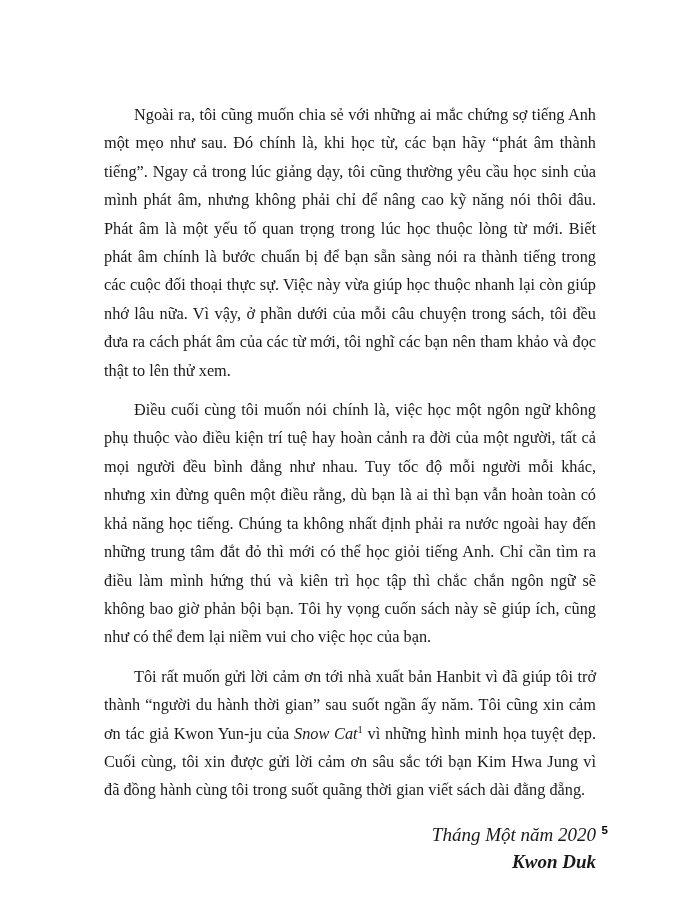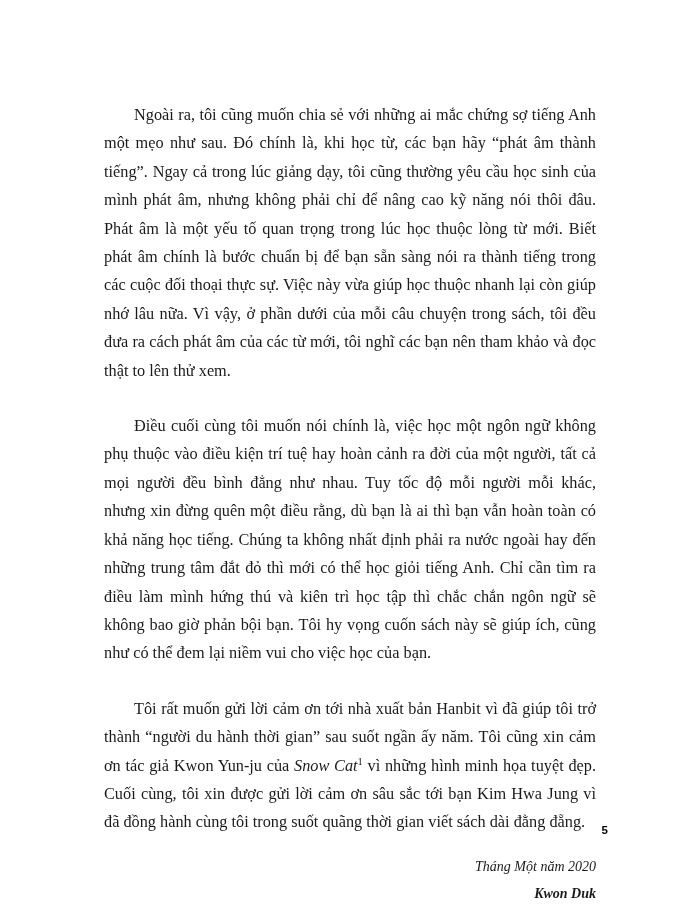--- a/index.html
+++ b/index.html
@@ -29,27 +29,27 @@
   p.body-par {
     margin: 0 0 0 0;
     text-align: justify;
     text-justify: inter-word;
     font-size: 16.3px;
     line-height: 28.4px;
     text-indent: 30px;
     hyphens: none;
   }
   p.body-par + p.body-par {
-    margin-top: 27px;
+    margin-top: 11px;
   }
   .sig-block {
     margin-top: 16px;
     text-align: right;
     font-style: italic;
-    font-size: 14px;
+    font-size: 19px;
     line-height: 27px;
   }
   .sig-name {
     font-weight: bold;
     font-style: italic;
   }
   .sup {
     font-size: 10.5px;
     vertical-align: super;
     line-height: 0;

